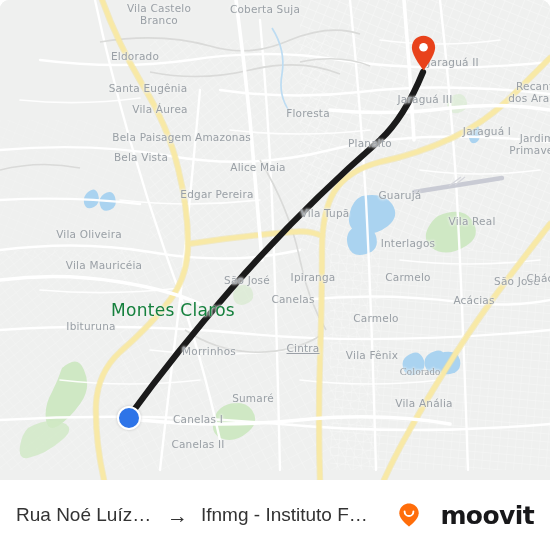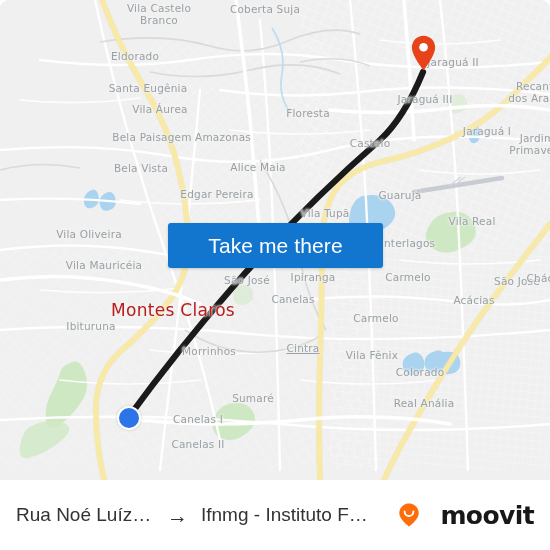--- a/index.html
+++ b/index.html
@@ -48,21 +48,21 @@
     letter-spacing: .2px;
     white-space: pre;
     line-height: 12px;
     text-align: center;
     transform: translate(-50%, -50%);
     pointer-events: none;
     text-shadow: 0 0 3px #f0f1f0, 0 0 3px #f0f1f0, 0 0 2px #f0f1f0;
   }
   .lbl.big {
     font-size: 17px;
-    color: #b91c1c;
+    color: #15803d;
     letter-spacing: .3px;
   }
 
   
   #pin-dest {
     position: absolute;
     left: 411px;
     top: 35px;
     width: 25px;
     height: 36px;
@@ -304,27 +304,27 @@
     <div id="map-labels">
         <div class="lbl" style="left: 159px; top: 14px;">Vila Castelo
 Branco</div>
         <div class="lbl" style="left: 265px; top: 9px;">Coberta Suja</div>
         <div class="lbl" style="left: 135px; top: 56px;">Eldorado</div>
         <div class="lbl" style="left: 148px; top: 88px;">Santa Eugênia</div>
         <div class="lbl" style="left: 160px; top: 109px;">Vila Áurea</div>
         <div class="lbl" style="left: 152px; top: 137px;">Bela Paisagem</div>
         <div class="lbl" style="left: 223px; top: 137px;">Amazonas</div>
         <div class="lbl" style="left: 308px; top: 113px;">Floresta</div>
-        <div class="lbl" style="left: 141px; top: 168px;">Bela Vista</div>
+        <div class="lbl" style="left: 141px; top: 157px;">Bela Vista</div>
         <div class="lbl" style="left: 258px; top: 167px;">Alice Maia</div>
         <div class="lbl" style="left: 217px; top: 194px;">Edgar Pereira</div>
         <div class="lbl" style="left: 453px; top: 62px;">Jaraguá II</div>
         <div class="lbl" style="left: 425px; top: 99px;">Jaraguá III</div>
         <div class="lbl" style="left: 450px; top: 131px; margin-left: 37px;">Jaraguá I</div>
-        <div class="lbl" style="left: 370px; top: 143px;">Castelo</div>
+        <div class="lbl" style="left: 370px; top: 143px;">Planalto</div>
         <div class="lbl" style="left: 538px; top: 92px;">Recanto
 dos Araçás</div>
         <div class="lbl" style="left: 537px; top: 144px;">Jardim
 Primavera</div>
         <div class="lbl" style="left: 400px; top: 195px;">Guarujá</div>
         <div class="lbl" style="left: 325px; top: 213px;">Vila Tupã</div>
         <div class="lbl" style="left: 472px; top: 221px;">Vila Real</div>
         <div class="lbl" style="left: 89px; top: 234px;">Vila Oliveira</div>
         <div class="lbl" style="left: 408px; top: 243px;">Interlagos</div>
         <div class="lbl" style="left: 104px; top: 265px;">Vila Mauricéia</div>
@@ -334,35 +334,34 @@
         <div class="lbl big" style="left: 173px; top: 310px;">Montes Claros</div>
         <div class="lbl" style="left: 313px; top: 277px;">Ipiranga</div>
         <div class="lbl" style="left: 293px; top: 299px;">Canelas</div>
         <div class="lbl" style="left: 408px; top: 277px;">Carmelo</div>
         <div class="lbl" style="left: 474px; top: 300px;">Acácias</div>
         <div class="lbl" style="left: 376px; top: 318px;">Carmelo</div>
         <div class="lbl" style="left: 540px; top: 278px;">Chác</div>
         <div class="lbl" style="left: 209px; top: 351px;">Morrinhos</div>
         <div class="lbl" style="left: 303px; top: 348px; text-decoration: underline;">Cintra</div>
         <div class="lbl" style="left: 372px; top: 355px;">Vila Fênix</div>
-        <div class="lbl" style="left: 420px; top: 372px;">Colorado</div>
+        <div class="lbl" style="left: 420px; top: 372px; font-family: Liberation Serif, serif;">Colorado</div>
         <div class="lbl" style="left: 253px; top: 398px;">Sumaré</div>
-        <div class="lbl" style="left: 424px; top: 403px;">Real Anália</div>
+        <div class="lbl" style="left: 424px; top: 403px;">Vila Anália</div>
         <div class="lbl" style="left: 198px; top: 419px;">Canelas I</div>
         <div class="lbl" style="left: 198px; top: 444px;">Canelas II</div>
       </div>
 
     <svg id="pin-dest" viewBox="0 0 25 36">
       <path d="M12.5 0.8 C6 0.8 0.9 5.9 0.9 12.4 C0.9 21 12.5 35.2 12.5 35.2 C12.5 35.2 24.1 21 24.1 12.4 C24.1 5.9 19 0.8 12.5 0.8 Z" fill="#e8421b"></path>
       <circle cx="12.5" cy="12.2" r="4.3" fill="#ffffff"></circle>
     </svg>
 
     <div id="dot-origin"></div>
 
-    <button id="take-me-there">Take me there</button>
 
   </div>
 
   <div id="bottom-bar">
     <div id="route-origin" class="route-endpoint">Rua Noé Luíz S...</div>
     <div id="route-arrow">→</div>
     <div id="route-dest" class="route-endpoint">Ifnmg - Instituto Federal Do Nort...</div>
 
     <div id="moovit-logo">
       <svg width="26" height="26" viewBox="0 0 26 26">

